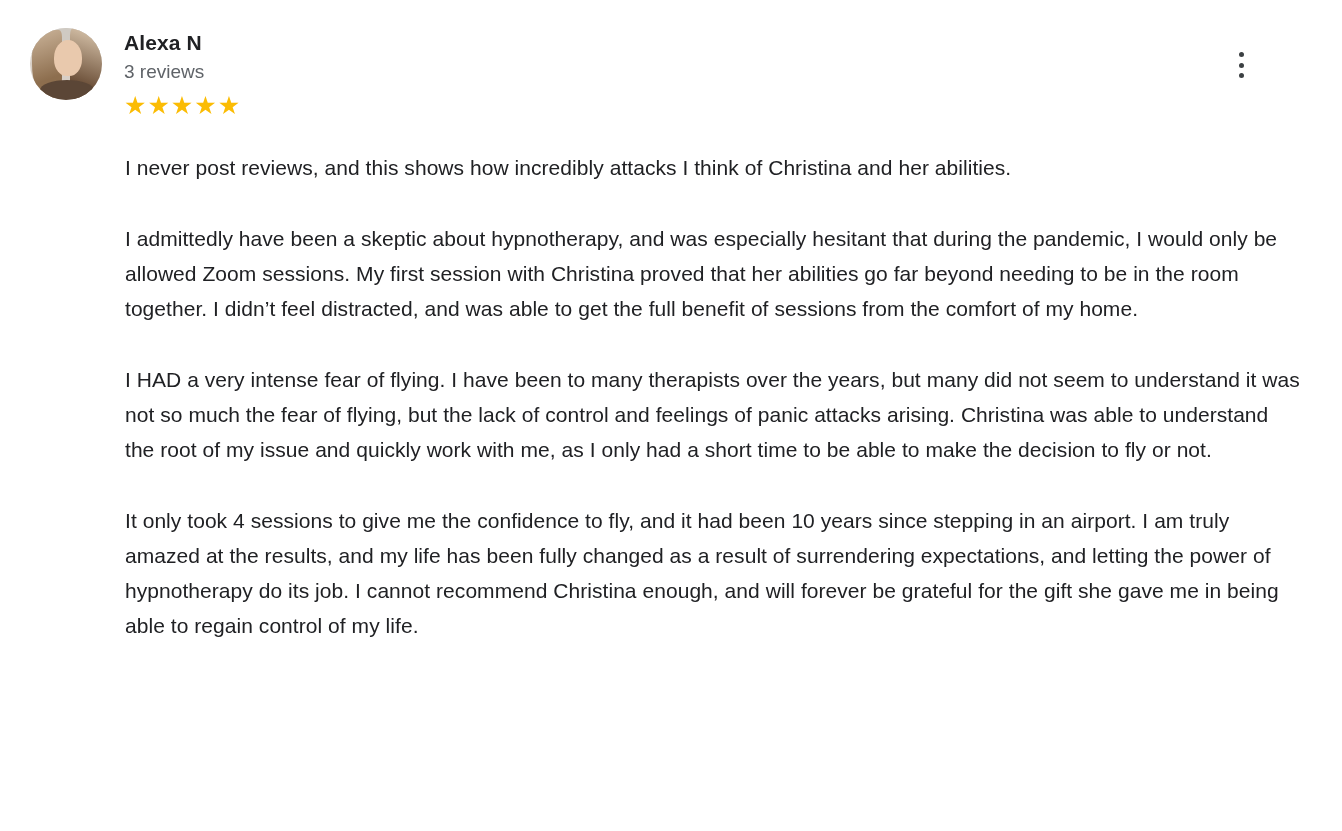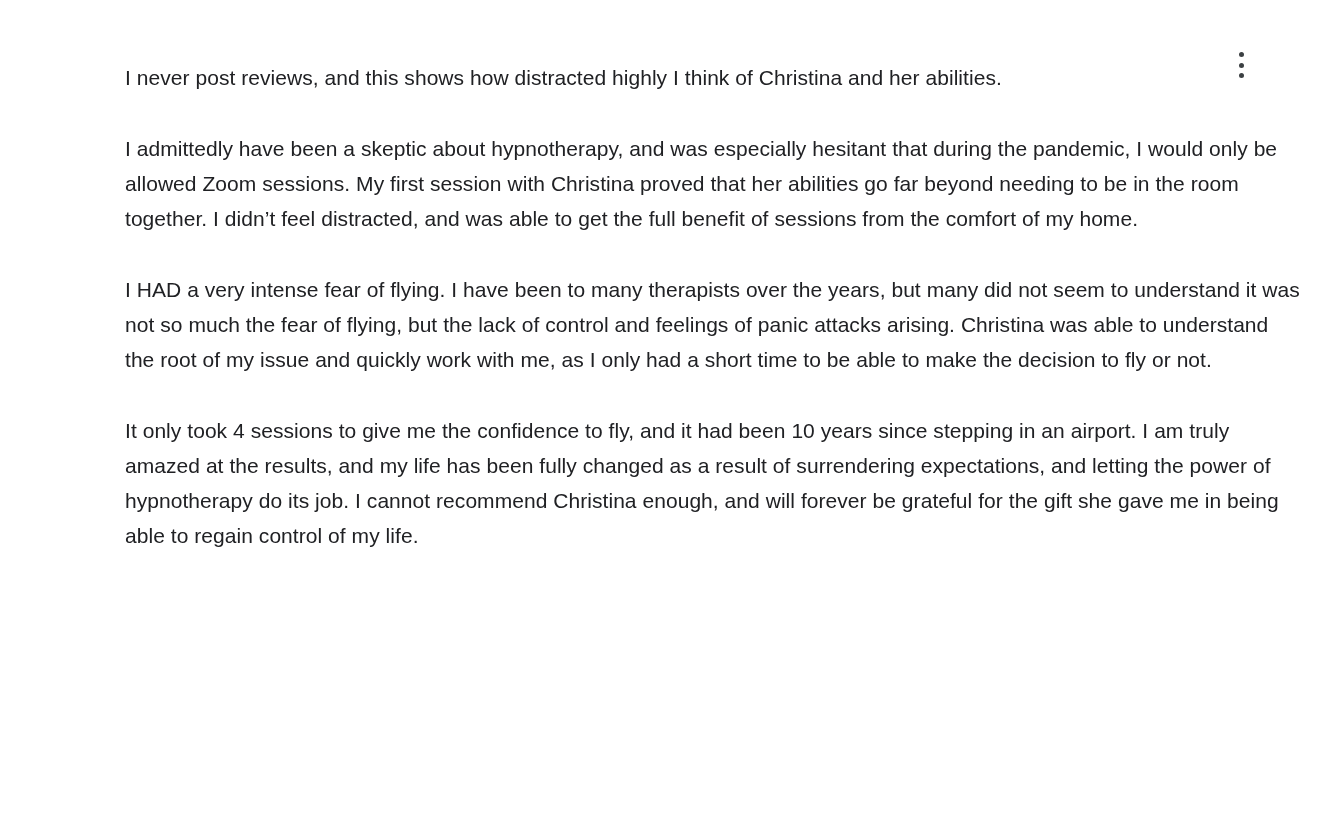--- a/index.html
+++ b/index.html
@@ -130,27 +130,43 @@
   }
   .review-body p:last-child {
     margin-bottom: 8px;
   }
 </style>
 </head>
 <body>
 
 <div class="review-card">
 
+  <div class="review-header">
+    <div class="avatar">
+      <div class="bg-top"></div>
+      <div class="hair-left"></div>
+      <div class="hair-right"></div>
+      <div class="face"></div>
+      <div class="shoulders"></div>
+    </div>
+    <div class="header-text">
+      <div class="reviewer-name">Alexa N</div>
+      <div class="review-count">3 reviews</div>
+      <div class="stars" style="color: rgb(251, 188, 4);">
+        <span class="star">★</span><span class="star">★</span><span class="star">★</span><span class="star">★</span><span class="star">★</span>
+      </div>
+    </div>
+  </div>
 
   <div class="more-button">
     <span class="dot"></span>
     <span class="dot"></span>
     <span class="dot"></span>
   </div>
 
   <div class="review-body">
-    <p>I never post reviews, and this shows how distracted highly I think of Christina and her abilities.</p>
+    <p>I never post reviews, and this shows how incredibly attacks I think of Christina and her abilities.</p>
     <p>I admittedly have been a skeptic about hypnotherapy, and was especially hesitant that during the pandemic, I would only be allowed Zoom sessions. My first session with Christina proved that her abilities go far beyond needing to be in the room together. I didn’t feel distracted, and was able to get the full benefit of sessions from the comfort of my home.</p>
     <p>I HAD a very intense fear of flying. I have been to many therapists over the years, but many did not seem to understand it was not so much the fear of flying, but the lack of control and feelings of panic attacks arising. Christina was able to understand the root of my issue and quickly work with me, as I only had a short time to be able to make the decision to fly or not.</p>
     <p>It only took 4 sessions to give me the confidence to fly, and it had been 10 years since stepping in an airport. I am truly amazed at the results, and my life has been fully changed as a result of surrendering expectations, and letting the power of hypnotherapy do its job. I cannot recommend Christina enough, and will forever be grateful for the gift she gave me in being able to regain control of my life.</p>
   </div>
 
 </div>
 
 </body></html>

